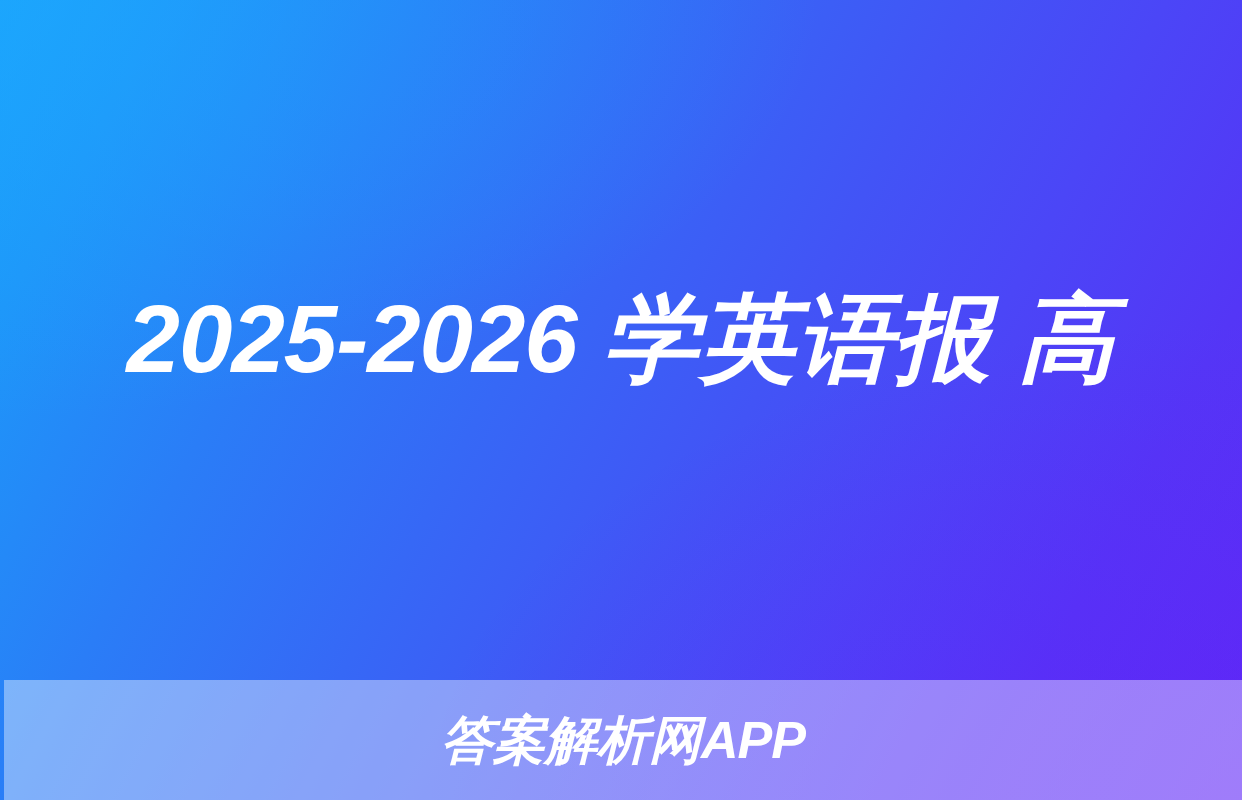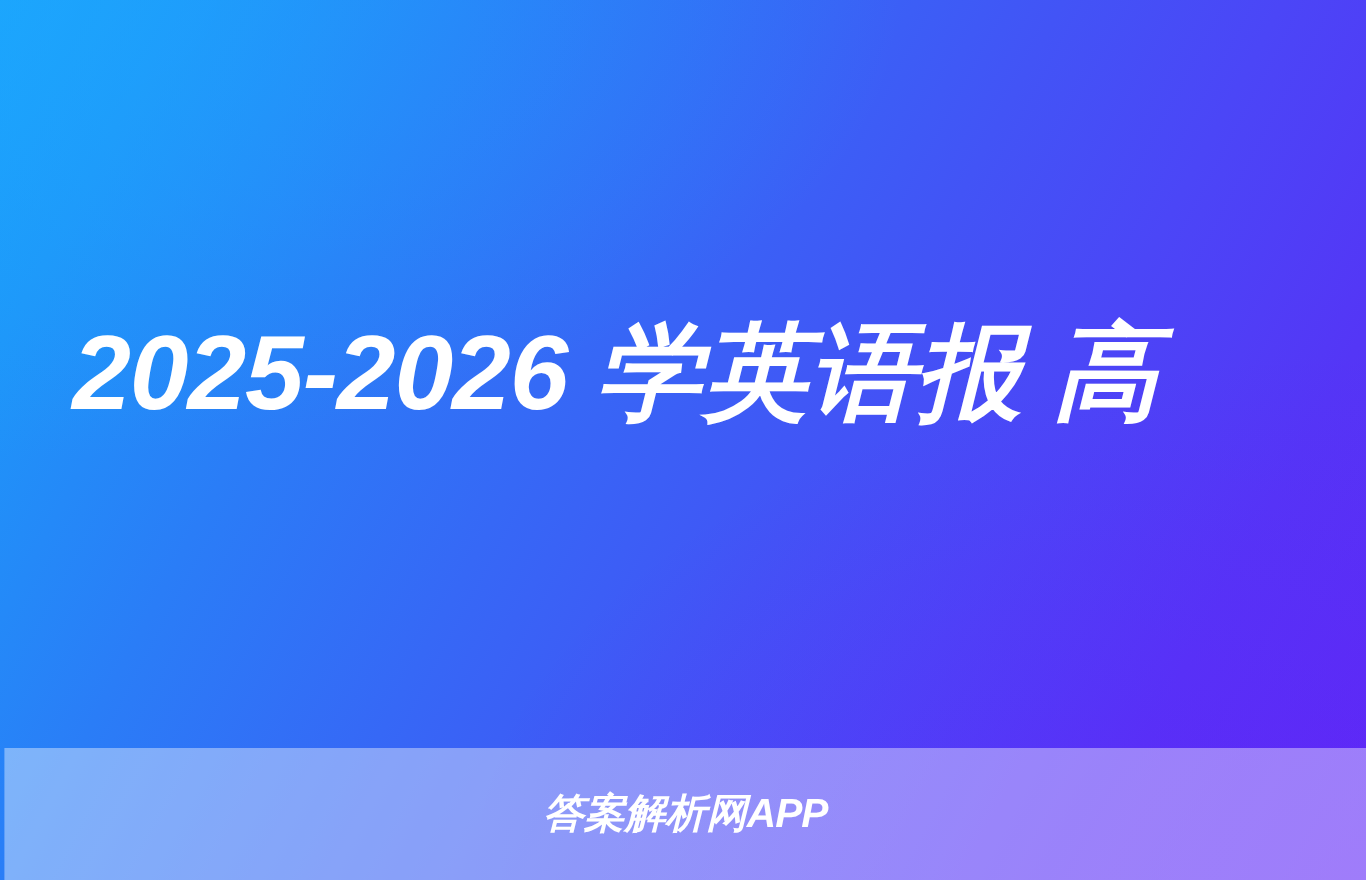--- a/index.html
+++ b/index.html
@@ -43,21 +43,21 @@
 
   
   .headline-area {
     position: absolute;
     left: 0;
     top: 0;
     width: 1242px;
     height: 680px;
     display: flex;
     flex-direction: column;
-    align-items: flex-start;
+    align-items: center;
     justify-content: center;
     z-index: 2;
   }
 
   .headline {
     width: 1120px;
     text-align: center;
     color: #ffffff;
     font-size: 96px;
     line-height: 140px;
@@ -93,21 +93,21 @@
     height: 120px;
     background: rgba(255, 255, 255, 0.40);
     display: flex;
     align-items: center;
     justify-content: center;
     z-index: 3;
   }
 
   .footer-text {
     color: #ffffff;
-    font-size: 37px;
+    font-size: 52px;
     line-height: 50px;
     font-weight: 700;
     font-style: italic;
     letter-spacing: 0px;
     white-space: nowrap;
     font-family: "Liberation Sans", "DejaVu Sans", sans-serif;
   }
 
   .footer-text .lat {
     font-family: "Liberation Sans Narrow", "Liberation Sans", "DejaVu Sans", sans-serif;

